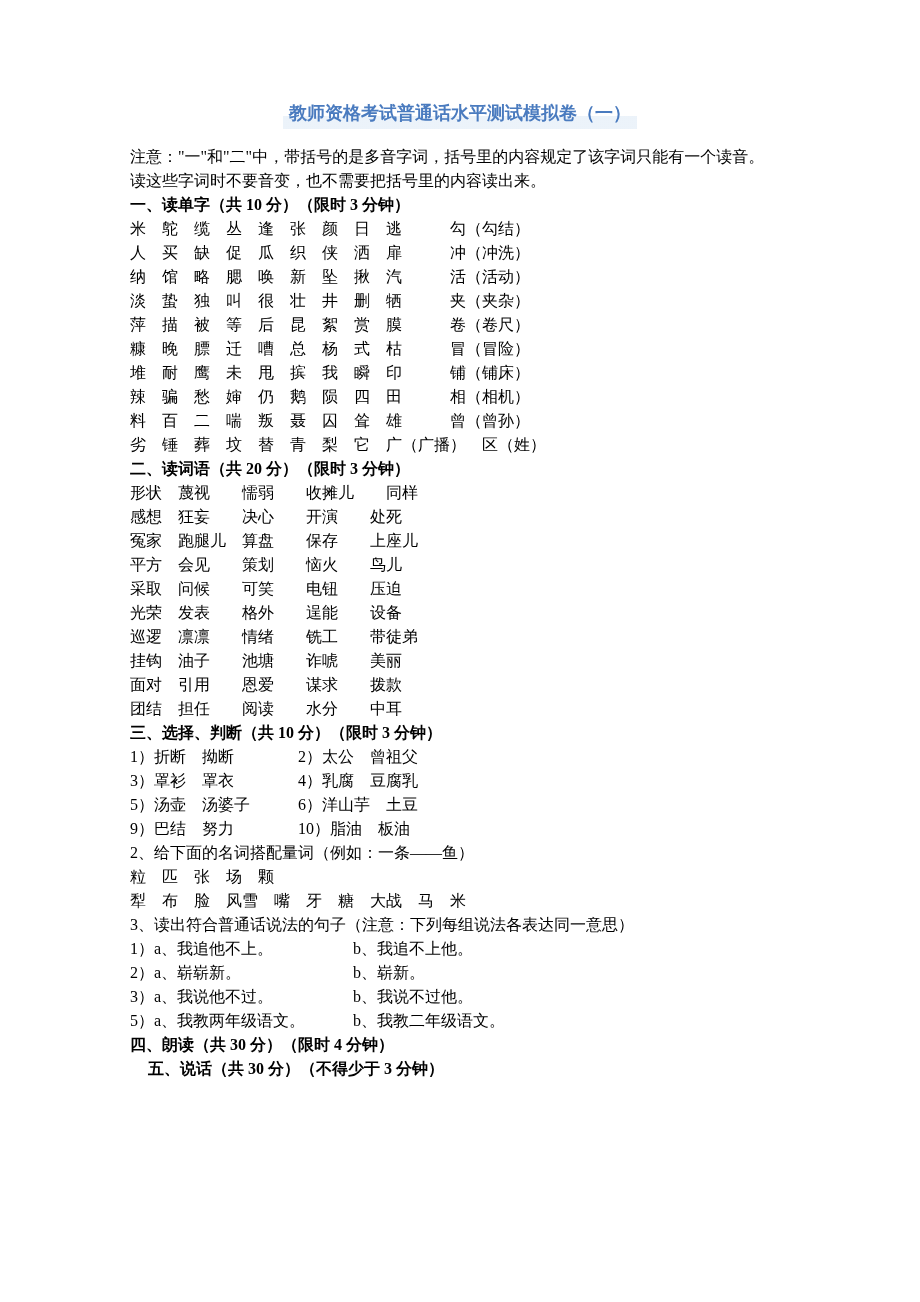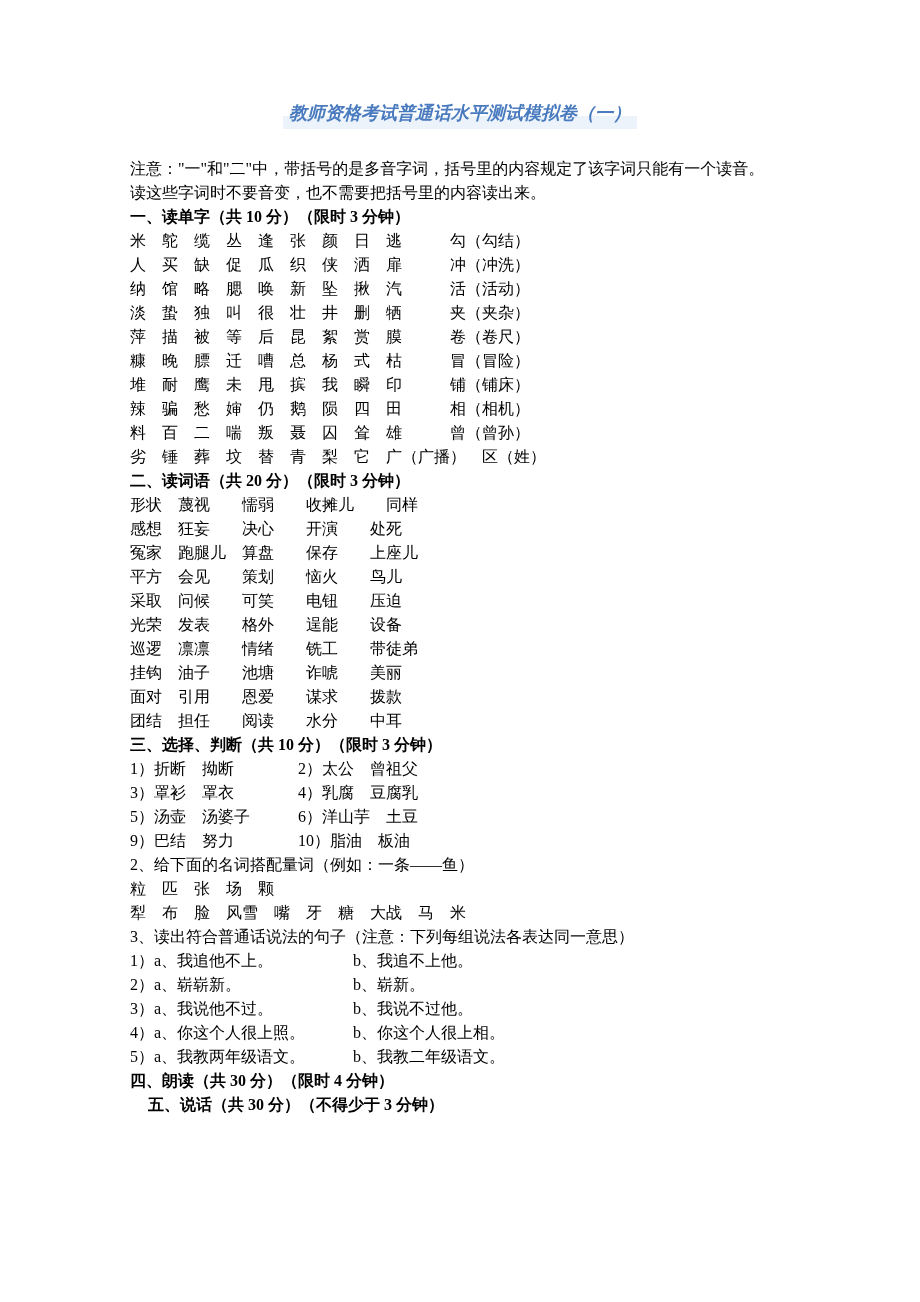--- a/index.html
+++ b/index.html
@@ -15,22 +15,21 @@
     width: 920px;
     min-height: 1302px;
     padding: 100px 130px 60px 130px;
     box-sizing: border-box;
   }
   .title {
     text-align: center;
     color: #4a7bbf;
     font-weight: bold;
     font-size: 18px;
-    margin-bottom: 28px;
-    font-style: italic;
+    margin-bottom: 16px;
   }
   .title-bg {
     background: linear-gradient(to bottom, rgba(200,220,240,0) 0%, rgba(200,220,240,0) 55%, rgba(200,220,240,0.35) 55%, rgba(200,220,240,0.35) 100%);
     display: inline-block;
     padding: 0 6px 2px 6px;
   }
   .note {
     margin-bottom: 4px;
   }
   .section-head {
@@ -89,19 +88,18 @@
   <div class="row line">3）罩衫　罩衣　　　　4）乳腐　豆腐乳</div>
   <div class="row line">5）汤壶　汤婆子　　　6）洋山芋　土豆</div>
   <div class="row line">9）巴结　努力　　　　10）脂油　板油</div>
   <div class="line">2、给下面的名词搭配量词（例如：一条——鱼）</div>
   <div class="row line">粒　匹　张　场　颗</div>
   <div class="row line">犁　布　脸　风雪　嘴　牙　糖　大战　马　米</div>
   <div class="line">3、读出符合普通话说法的句子（注意：下列每组说法各表达同一意思）</div>
   <div class="row line">1）a、我追他不上。　　　　　b、我追不上他。</div>
   <div class="row line">2）a、崭崭新。　　　　　　　b、崭新。</div>
   <div class="row line">3）a、我说他不过。　　　　　b、我说不过他。</div>
-  <div class="row line">4）a、你这个人很上照。　　　b、你这个人很上相。</div>
   <div class="row line">5）a、我教两年级语文。　　　b、我教二年级语文。</div>
 
   <div class="section-head line">四、朗读（共 30 分）（限时 4 分钟）</div>
   <div class="section-head line indent">五、说话（共 30 分）（不得少于 3 分钟）</div>
 
 </div>
 
 </body></html>

